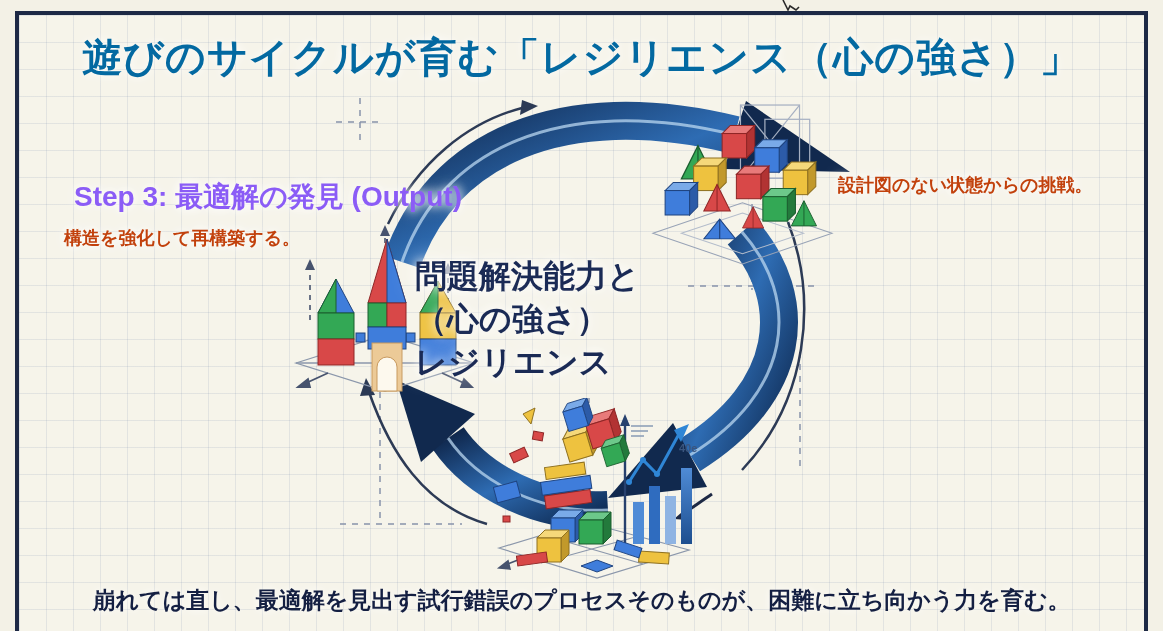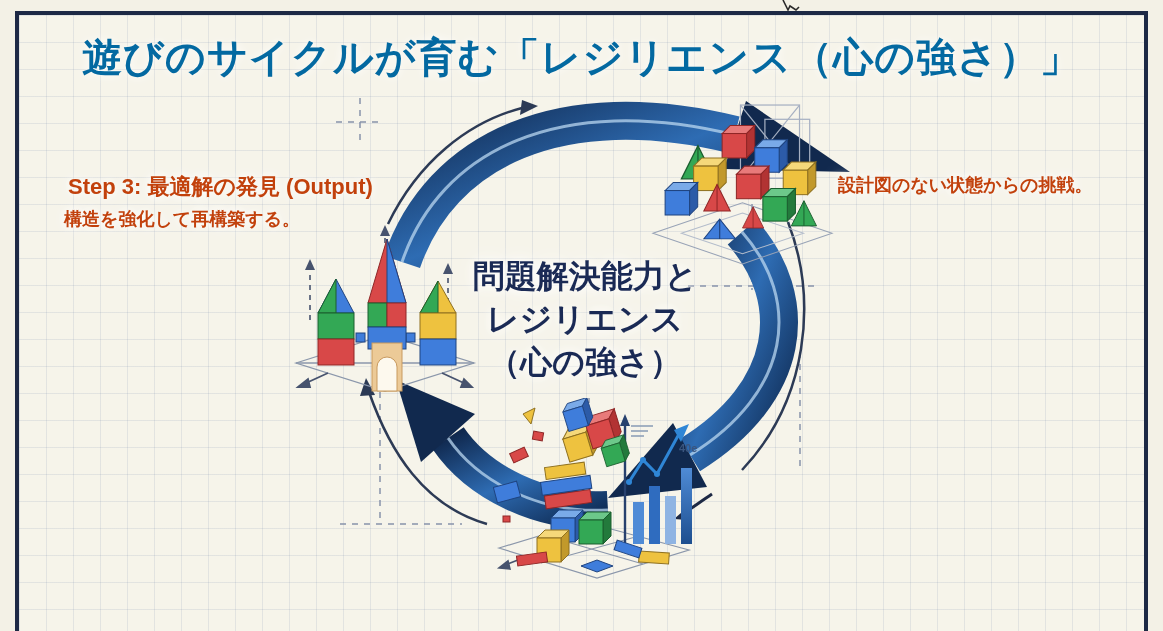--- a/index.html
+++ b/index.html
@@ -26,31 +26,31 @@
     color:#0369a1;
     text-shadow:0 0 10px rgba(255,255,255,.9);
     white-space:nowrap;
   }
   .step{
     position:absolute;z-index:5;
     color:#16224a;
     text-shadow:0 0 8px rgba(255,255,255,.95), 0 0 16px rgba(255,255,255,.8);
   }
   .step h3{
-    margin:4px;font-size:22px;font-weight:800;color:#c2410c;white-space:nowrap;
+    margin:10px;font-size:28px;font-weight:800;color:#8b5cf6;white-space:nowrap;
   }
   .step p{
     margin:5px 0 0 0;font-size:18px;font-weight:600;color:#c2410c;white-space:nowrap;
   }
   .step3-block{left:64px;top:168px;}
   .step1-block{left:838px;top:168px;}
   .step2-block{left:716px;top:480px;}
   .center-label{
     position:absolute;left:415px;top:255px;width:340px;z-index:6;
-    text-align:center;font-size:32px;line-height:1.34;font-weight:800;
+    text-align:left;font-size:32px;line-height:1.34;font-weight:800;
     color:#1a2a55;
     text-shadow:0 0 10px #fff, 0 0 22px rgba(255,255,255,.95);
   }
   .footer-text{
     position:absolute;left:30px;right:30px;top:585px;z-index:6;
     text-align:center;font-size:23px;font-weight:800;color:#141f42;
     text-shadow:0 0 8px rgba(255,255,255,.9);
     white-space:nowrap;
   }
   svg{display:block;}
@@ -301,17 +301,18 @@
 
   <div class="step step1-block">
     <p>設計図のない状態からの挑戦。</p>
   </div>
 
   <div class="step step2-block">
   </div>
 
   <div class="center-label">
     <div>問題解決能力と</div>
+    <div>（心の強さ）</div>
     <div>レジリエンス</div>
-    <div>（心の強さ）</div>
   </div>
 
+  <div class="footer-text">崩れては直し、最適解を見出す試行錯誤のプロセスそのものが、困難に立ち向かう力を育む。</div>
 </div>
 
 </body></html>

